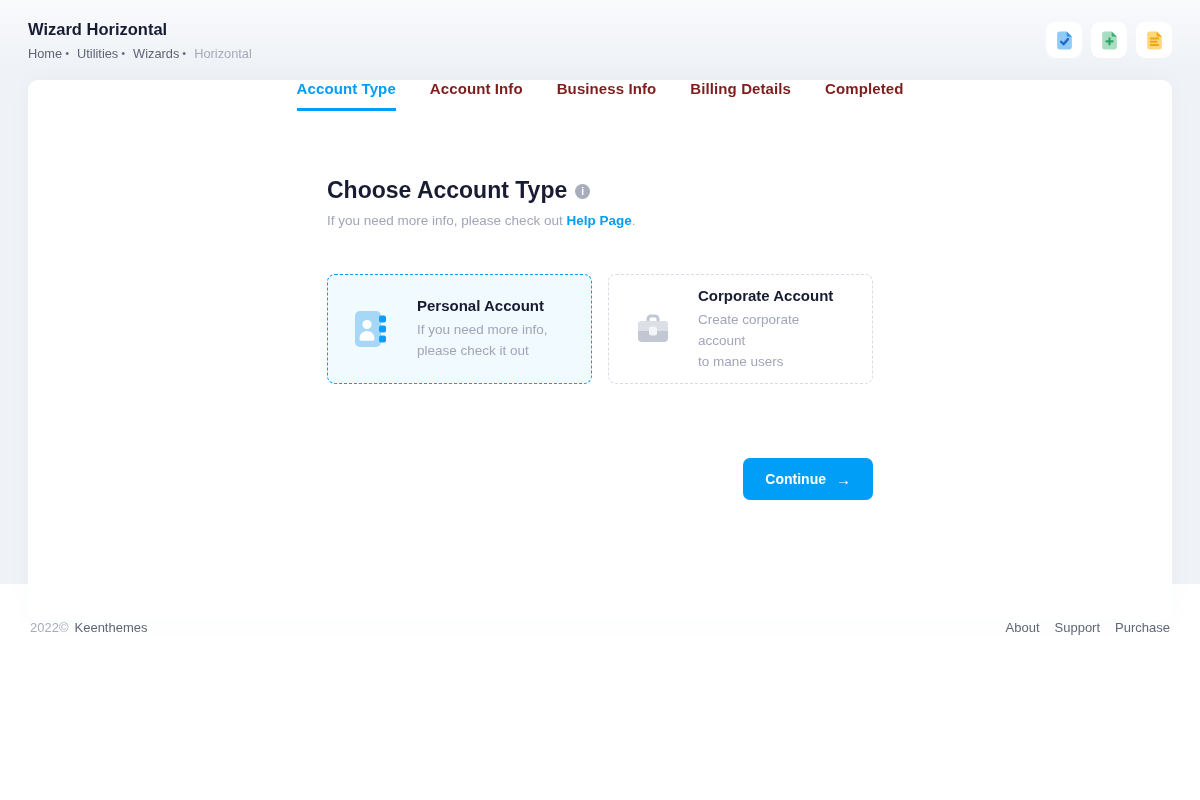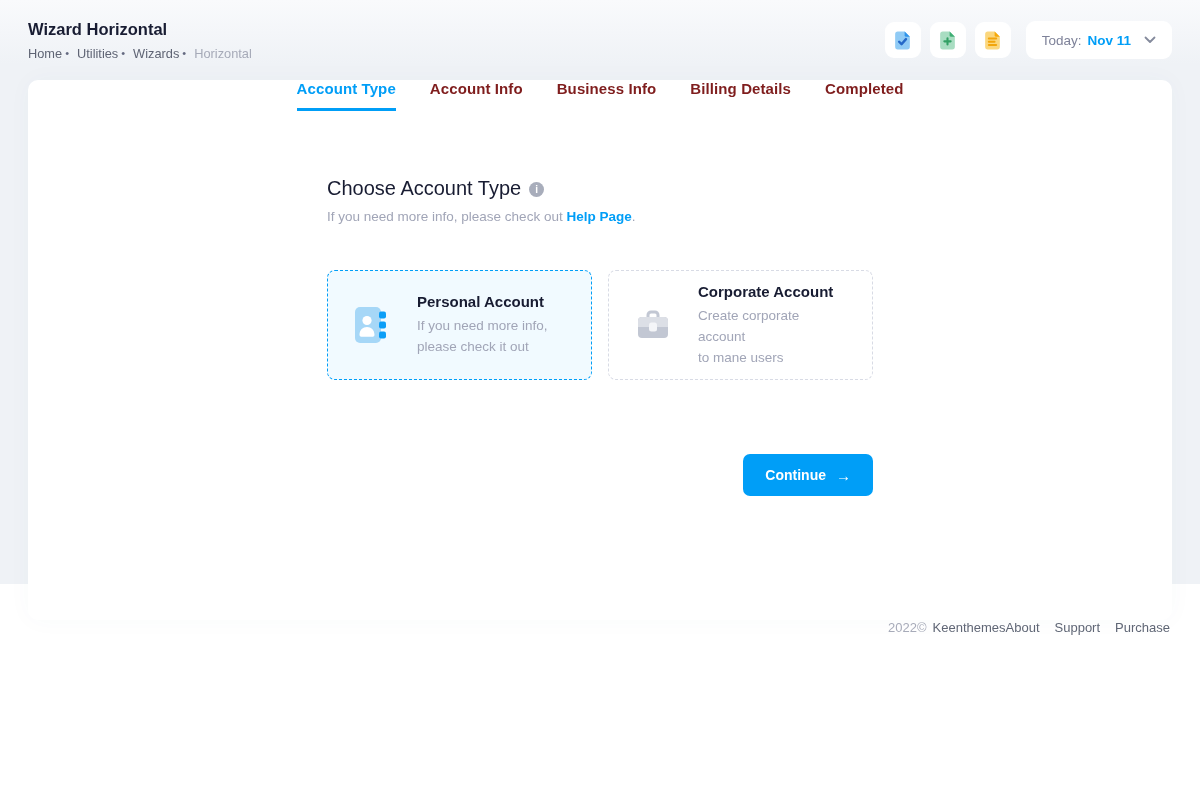--- a/index.html
+++ b/index.html
@@ -48,21 +48,21 @@
   .steps { display: flex; justify-content: center; gap: 34px; }
   .step {
     font-size: 15px; font-weight: 700; color: #7f1d1d;
     padding-bottom: 11px; border-bottom: 3px solid transparent; cursor: pointer;
     letter-spacing: 0.1px;
   }
   .step.active { color: #009ef7; border-bottom-color: #009ef7; }
 
   .content { width: 546px; margin: 66px auto 0; }
   .heading-row { display: flex; align-items: center; gap: 8px; }
-  .heading { font-size: 20px; font-weight: 400; color: #181c32; }
+  .heading { font-size: 23px; font-weight: 700; color: #181c32; }
   .info-icon {
     width: 15px; height: 15px; border-radius: 50%; background: #a8adbb;
     color: #ffffff; font-size: 10px; font-weight: 700; font-style: normal;
     display: inline-flex; align-items: center; justify-content: center; margin-top: 2px;
   }
   .info-icon::after { content: "i"; }
   .subtext { margin-top: 9px; font-size: 13.5px; font-weight: 500; color: #a1a5b7; }
   .subtext .link { color: #009ef7; font-weight: 700; cursor: pointer; text-align: center; }
 
   .options { display: flex; gap: 16px; margin-top: 46px; }
@@ -80,21 +80,21 @@
   .btn-continue {
     height: 42px; padding: 12px 22px; background: #009ef7; color: #ffffff; border: none;
     border-radius: 7px; font-family: inherit; font-size: 14px; font-weight: 600;
     display: flex; align-items: center; gap: 10px; cursor: pointer;
   }
   .btn-continue .arrow { font-size: 15px; line-height: 1; }
 
   
   .footer {
     margin-top: auto; padding: 0 30px 8px;
-    display: flex; justify-content: flex-end; align-items: center;
+    display: flex; justify-content: space-between; align-items: center;
     font-size: 13px; font-weight: 500;
   }
   .footer-left { display: flex; gap: 6px; }
   .copyright { color: #a7abb9; }
   .company { color: #5f6675; cursor: pointer; }
   .footer-links { display: flex; gap: 15px; }
   .footer-links span { color: #5f6675; cursor: pointer; }
 </style>
 </head>
 <body>
@@ -136,29 +136,20 @@
       </button>
       <button class="icon-btn">
         <span style="display:flex;">
           <svg width="21" height="21" viewBox="0 0 20 20">
             <path d="M3 4 a2.5 2.5 0 0 1 2.5-2.5 H12 l5 5 V16 a2.5 2.5 0 0 1 -2.5 2.5 h-9 A2.5 2.5 0 0 1 3 16 Z" fill="#fbd77e"></path>
             <path d="M12 1.5 l5 5 h-3.5 A1.5 1.5 0 0 1 12 5 Z" fill="#f6a90a"></path>
             <path d="M6.5 8.2 h7 M6.5 11.2 h5.5 M6.5 14.2 h7" fill="none" stroke="#f2a50c" stroke-width="1.9" stroke-linecap="round"></path>
           </svg>
         </span>
       </button>
-      <button class="date-btn">
-        <span class="date-prefix">Today:</span>
-        <span class="date-value">Nov 11</span>
-        <span style="display:flex;">
-          <svg width="12" height="8" viewBox="0 0 12 8">
-            <path d="M1.5 1.5 L6 6 L10.5 1.5" fill="none" stroke="#848a9c" stroke-width="1.8" stroke-linecap="round" stroke-linejoin="round"></path>
-          </svg>
-        </span>
-      </button>
     </div>
   </div>
 
   <div class="card">
 
     <div class="steps">
       <div class="step active">Account Type</div>
       <div class="step">Account Info</div>
       <div class="step">Business Info</div>
       <div class="step">Billing Details</div>

